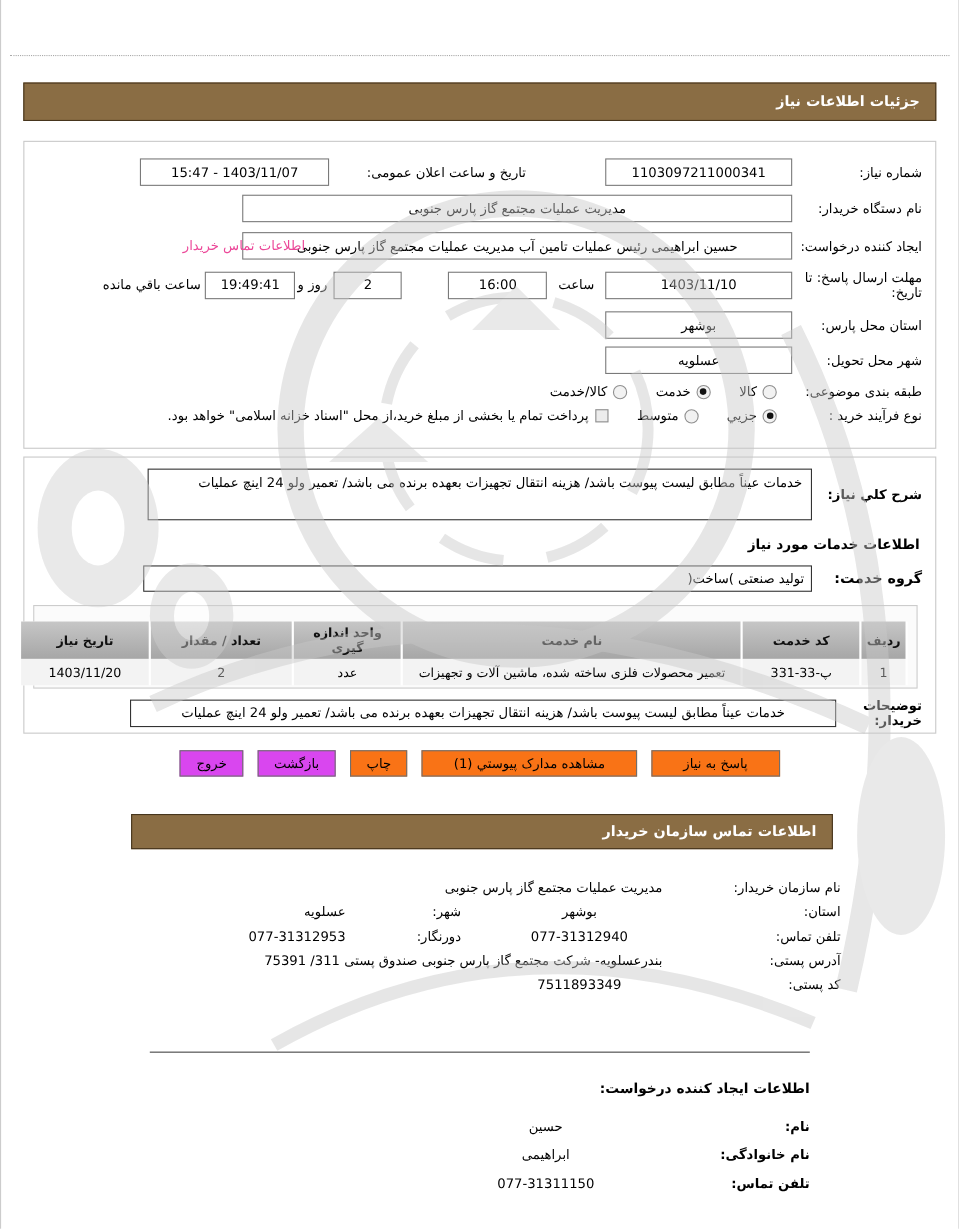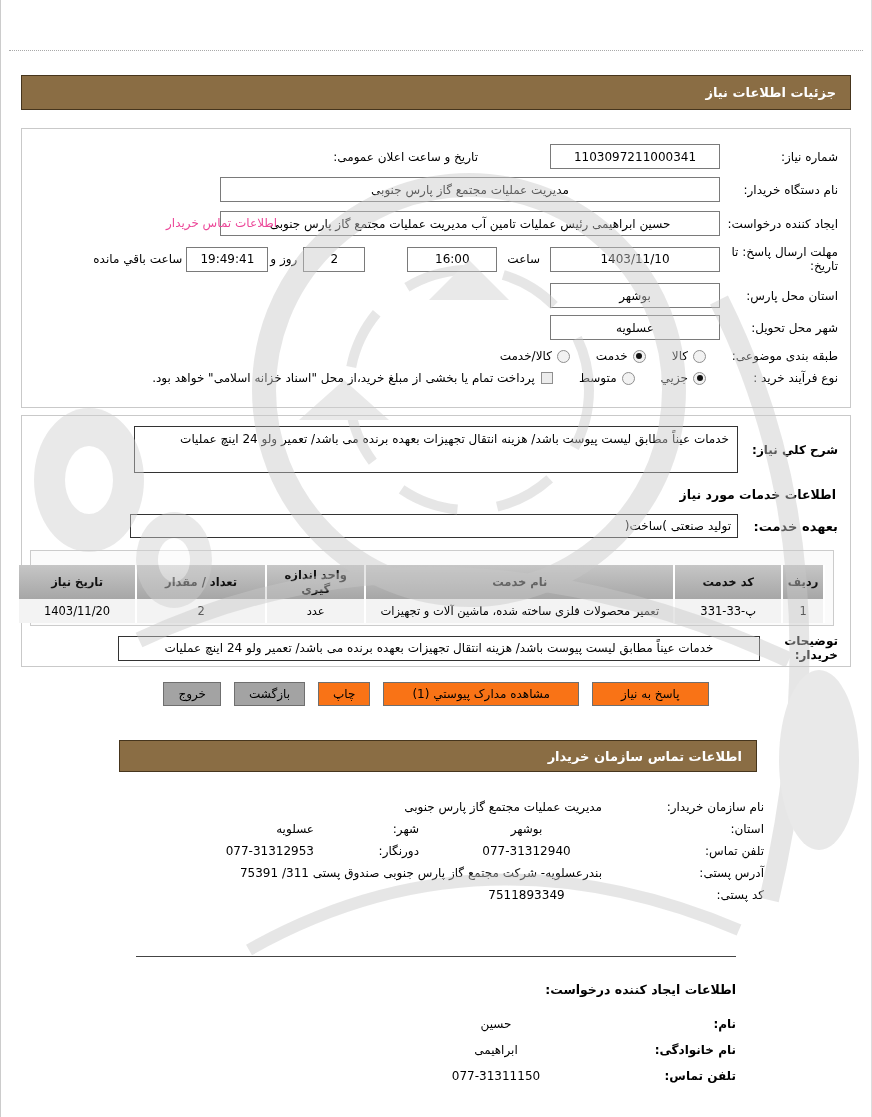--- a/index.html
+++ b/index.html
@@ -62,21 +62,21 @@
   .svc-wrap { border:1px solid #ccc; margin:12px 16px 0 8px; padding-bottom:2px; background:#fbfbfb; }
 
   .notes-box { height:25px; flex:1; }
 
   
   .btns { position:absolute; top:682px; right:0; left:0; display:flex; justify-content:center;
     gap:13px; z-index:2; }
   .btn { height:24px; padding:2px 14px; font-size:12px; border:1px solid #6f6f6f;
     display:flex; align-items:center; cursor:pointer; font-family:inherit; }
   .btn.green { background:#f97316; }
-  .btn.pink  { background:#a3a3a3; }
+  .btn.pink  { background:#d946ef; }
   .btn.wide  { padding:2px 28px; }
 
   
   .contact { position:absolute; top:800px; right:107px; left:110px; z-index:2;
     display:grid; grid-template-columns:130px 215px 95px auto; row-gap:8px; align-items:center; }
   .contact .c-lbl { font-weight:normal; font-size:12px; }
   .c-center { text-align:center; }
   .c-start { text-align:right; padding-right:10px; }
   .c-span3 { grid-column:2 / 5; }
   .c-span3.pad { padding-right:32px; }
@@ -98,20 +98,21 @@
 <div class="brown-bar bar1">
   <span>جزئیات اطلاعات نیاز</span>
 </div>
 
 <div class="panel panel1">
 
   <div class="frow" style="margin-top:15px;">
     <span class="lbl">شماره نیاز:</span>
     <div class="box ltr" style="width:170px;">1103097211000341</div>
     <span style="margin-right:72px;">تاریخ و ساعت اعلان عمومی:</span>
+    <div class="box ltr" style="width:172px; margin-right:34px;">15:47 - 1403/11/07</div>
   </div>
 
   <div class="frow" style="margin-top:8px;">
     <span class="lbl">نام دستگاه خریدار:</span>
     <div class="box" style="width:500px;">مدیریت عملیات مجتمع گاز پارس جنوبی</div>
   </div>
 
   <div class="frow" style="margin-top:9px;">
     <span class="lbl">ایجاد کننده درخواست:</span>
     <div class="box" style="width:500px;">حسین ابراهیمی رئیس عملیات تامین آب مدیریت عملیات مجتمع گاز پارس جنوبی</div>
@@ -175,21 +176,21 @@
 <div class="panel panel2">
 
   <div class="frow" style="margin-top:10px;">
     <span class="lbl bold" style="width:100px;">شرح کلي نیاز:</span>
     <div class="desc-box">خدمات عیناً مطابق لیست پیوست باشد/ هزینه انتقال تجهیزات بعهده برنده می باشد/ تعمیر ولو 24 اینچ عملیات</div>
   </div>
 
   <div class="section-head">اطلاعات خدمات مورد نیاز</div>
 
   <div class="frow" style="margin-top:12px;">
-    <span class="lbl bold" style="width:100px; font-size:13px;">بعهده خدمت:</span>
+    <span class="lbl bold" style="width:100px; font-size:13px;">گروه خدمت:</span>
     <div class="box dark start grp-box">تولید صنعتی )ساخت(</div>
   </div>
 
   <div class="svc-wrap">
     <table class="svc">
       <thead>
         <tr>
           <th style="width:40px;">ردیف</th>
           <th style="width:108px;">کد خدمت</th>
           <th style="width:318px;">نام خدمت</th>

